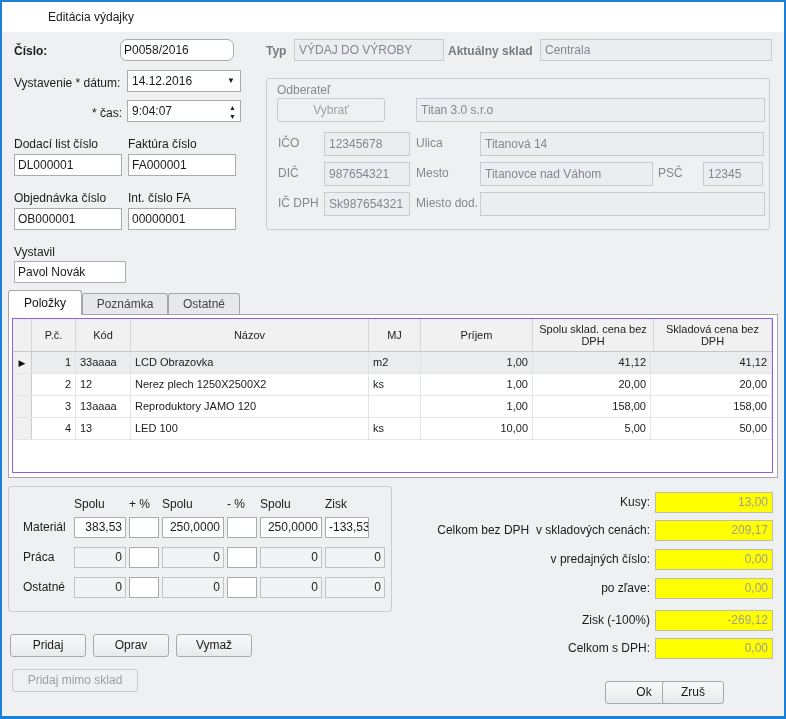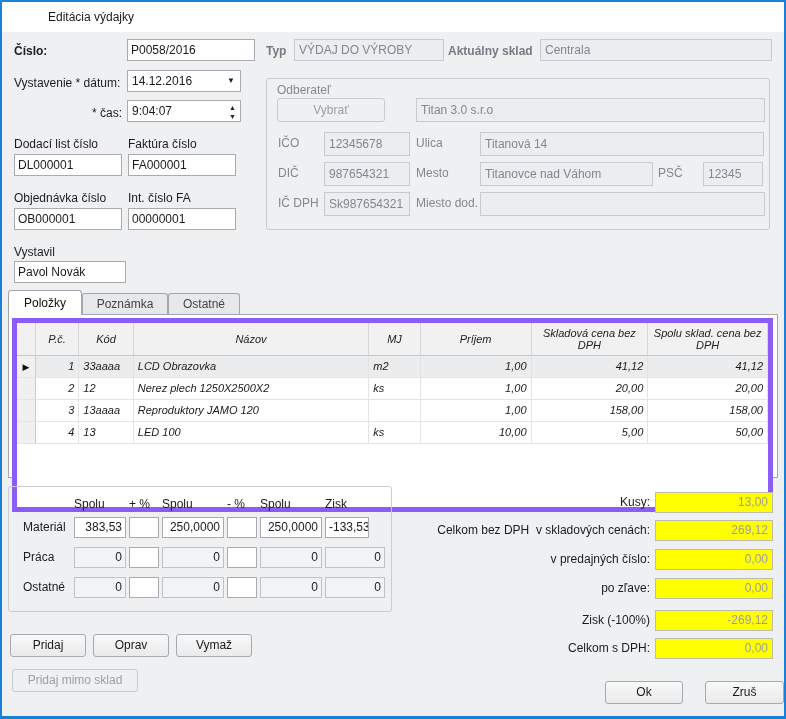--- a/index.html
+++ b/index.html
@@ -36,22 +36,22 @@
   .btn { display:block; background:linear-gradient(#f8f8f8,#e9eaec); border:1px solid #a6aab0;
          border-radius:3px; font-size:12px; color:#1b1b1b; text-align:center; line-height:21px;
          height:23px; font-family:inherit; cursor:default; }
   .btn.disabled { background:#eef0f2; border-color:#c7cacf; color:#9ba0a8; }
 
   .tab { position:absolute; border:1px solid #a3a7ad; border-bottom:none; border-radius:3px 3px 0 0;
          background:#e6e8eb; font-size:12px; color:#444; text-align:center; line-height:21px; height:22px; }
   .tab.active { background:#ffffff; color:#111; height:25px; line-height:24px; z-index:3; }
   .tabpanel { position:absolute; background:#ffffff; border:1px solid #a3a7ad; }
 
-  .tbl { position:absolute; left:3px; top:3px; width:761px; height:194px;
-         border:5px solid #8b5cf6; background:#fff; overflow:hidden;font-style:italic; }
+  .tbl { position:absolute; left:3px; top:3px; width:761px; height:155px;
+         border:1px solid #8b5cf6; background:#fff; overflow:hidden; }
   .thead { display:flex; height:33px; background:#f1f1f2; border-bottom:1px solid #c6c8cb; }
   .hcell { display:flex; align-items:center; justify-content:center; text-align:center;
            font-size:11px; color:#222; line-height:12px; border-right:1px solid #d5d7d9; }
   .trow { display:flex; height:22px; border-bottom:1px solid #e2e4e6; background:#fff; }
   .trow.sel { background:#ebecee; }
   .tcell { display:block; font-size:11px; color:#1a1a1a; line-height:21px;
            border-right:1px solid #e2e4e6; overflow:hidden; white-space:nowrap; }
   .tcell.ind { background:#f0f0f1; border-right:1px solid #c9cbce; text-align:center;
                font-size:9px; line-height:22px; color:#111; }
   .num { text-align:right; padding-right:4px; }
@@ -80,21 +80,21 @@
 <body>
 
 <div class="window">
   <div class="titlebar">
     <span class="title">Editácia výdajky</span>
   </div>
 
   <div class="client">
 
     <span class="lbl b abs" style="left:12px;top:12px">Číslo:</span>
-    <input class="input abs" style="left: 125px; top: 7px; width: 128px;" type="text" value="P0058/2016">
+    <input class="input abs" style="left: 118px; top: 7px; width: 114px; border-radius: 7px;" type="text" value="P0058/2016">
 
     <span class="lbl abs" style="left:12px;top:44px">Vystavenie * dátum:</span>
     <div class="fld abs" style="left:125px;top:38px;width:114px">
       <span class="val">14.12.2016</span>
       <span class="dd-arrow">▼</span>
     </div>
 
     <span class="lbl abs" style="left:12px;top:74px;width:108px;text-align:right">* čas:</span>
     <div class="fld abs" style="left:125px;top:68px;width:114px">
       <span class="val">9:04:07</span>
@@ -169,22 +169,22 @@
 
     <div class="tabpanel" style="left:6px;top:282px;width:770px;height:164px">
       <div class="tbl">
         <div class="thead">
           <span class="hcell w0"></span>
           <span class="hcell w1">P.č.</span>
           <span class="hcell w2">Kód</span>
           <span class="hcell w3">Názov</span>
           <span class="hcell w4">MJ</span>
           <span class="hcell w5">Príjem</span>
+          <span class="hcell w7">Spolu sklad. cena bez DPH</span>
           <span class="hcell w6">Skladová cena bez DPH</span>
-          <span class="hcell w7">Spolu sklad. cena bez DPH</span>
         </div>
         <div>
             <div class="trow sel">
               <span class="tcell ind w0">▶</span>
               <span class="tcell w1 num">1</span>
               <span class="tcell w2 txt">33aaaa</span>
               <span class="tcell w3 txt">LCD Obrazovka</span>
               <span class="tcell w4 txt">m2</span>
               <span class="tcell w5 num">1,00</span>
               <span class="tcell w6 num">41,12</span>
@@ -253,21 +253,21 @@
         <span class="sumbox sdis" style="left: 251px; width: 62px; top: 90px;">0</span>
         <span class="sumbox sdis" style="left: 316px; width: 60px; top: 90px;">0</span>
       </div>
 
     <div class="tot t0">
       <span class="tot-lbl">Kusy:</span>
       <span class="ylw">13,00</span>
     </div>
     <div class="tot t1">
       <span class="tot-lbl">Celkom bez DPH  v skladových cenách:</span>
-      <span class="ylw">269,12</span>
+      <span class="ylw">209,17</span>
     </div>
     <div class="tot t2">
       <span class="tot-lbl">v predajných číslo:</span>
       <span class="ylw">0,00</span>
     </div>
     <div class="tot t3">
       <span class="tot-lbl">po zľave:</span>
       <span class="ylw">0,00</span>
     </div>
     <div class="tot t4">
@@ -277,16 +277,16 @@
     <div class="tot t5">
       <span class="tot-lbl">Celkom s DPH:</span>
       <span class="ylw">0,00</span>
     </div>
 
     <button class="btn abs" style="left:8px;top:602px;width:76px">Pridaj</button>
     <button class="btn abs" style="left:91px;top:602px;width:76px">Oprav</button>
     <button class="btn abs" style="left:174px;top:602px;width:76px">Vymaž</button>
     <button class="btn disabled abs" style="left:10px;top:637px;width:126px">Pridaj mimo sklad</button>
     <button class="btn abs" style="left:603px;top:649px;width:78px">Ok</button>
-    <button class="btn abs" style="left:703px;top:649px;width:79px">Zruš</button>
+    <button class="btn abs" style="left:660px;top:649px;width:62px">Zruš</button>
 
   </div>
 </div>
 
 </body></html>

